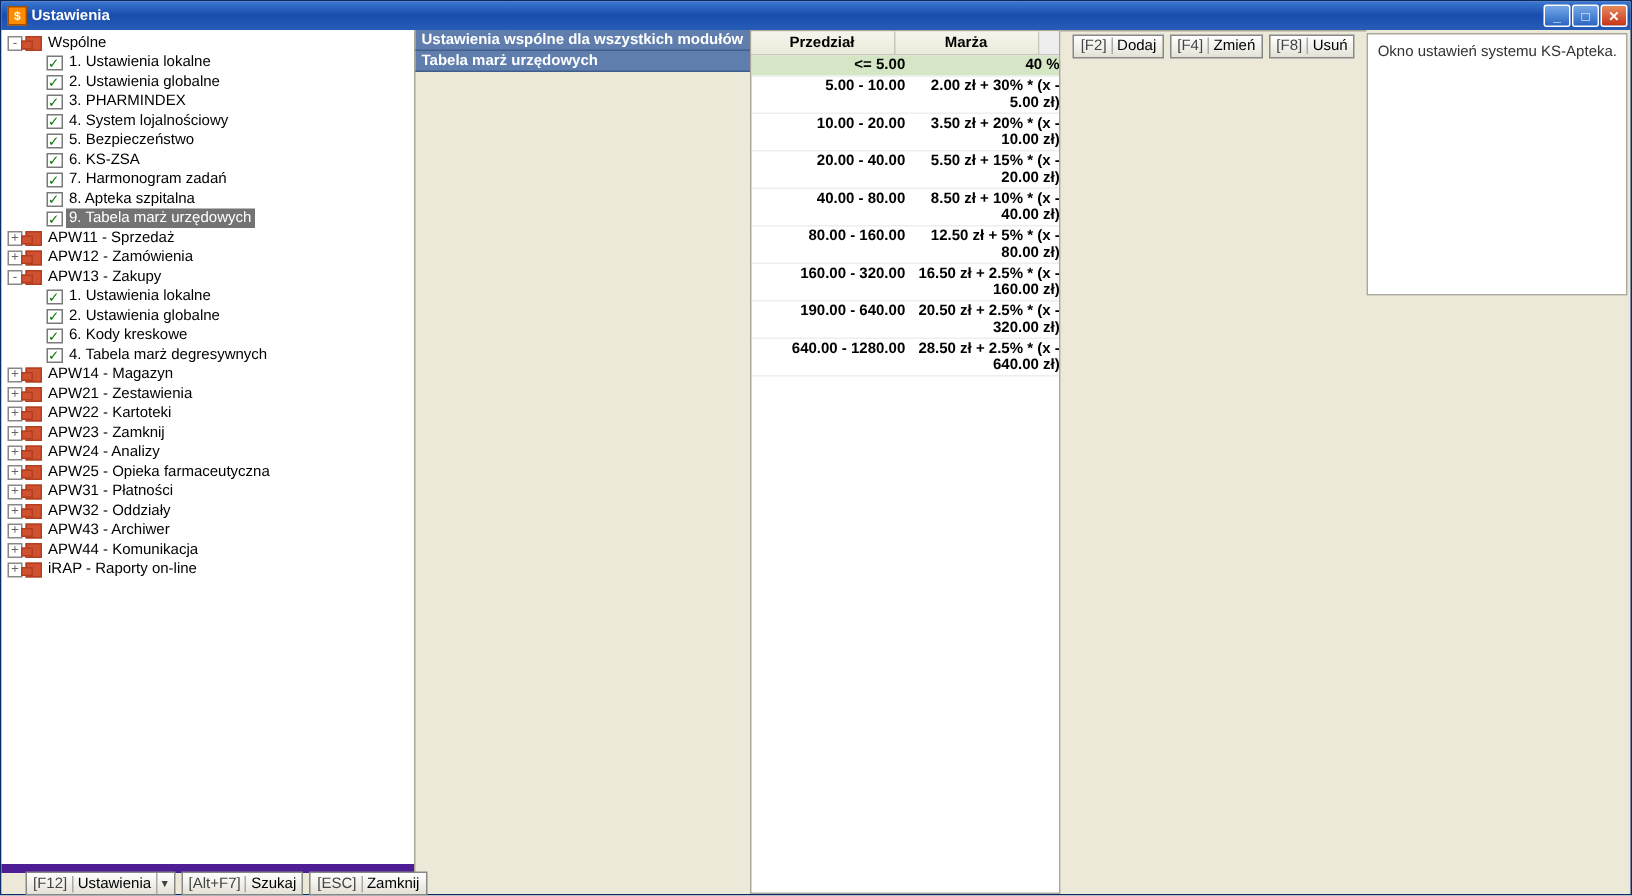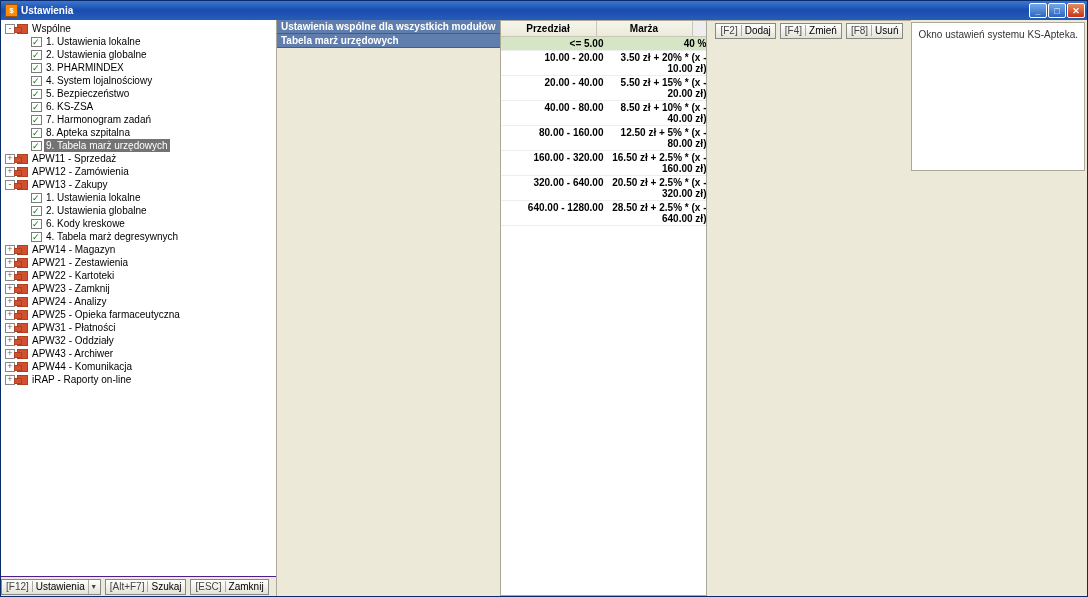--- a/index.html
+++ b/index.html
@@ -27,21 +27,21 @@
   .tw-space { width:10px; display:inline-block; }
   .indent { display:inline-block; height:1px; }
   .ic-opt { width:11px; height:10px; display:inline-block; margin:0 2px; border:1px solid #7a7a7a; background:#fff; position:relative;}
   .ic-opt::after { content:"✓"; color:#0a7a0a; position:absolute; top:-2px; left:0; font-size:9px;}
   .ic-app { width:11px; height:10px; display:inline-block; margin:0 2px; border:1px solid #b04020; background:#d05030; position:relative;}
   .ic-app::before{content:"";position:absolute;left:-4px;top:2px;width:6px;height:4px;background:#d05030;border:1px solid #b04020;}
   .tree-label { padding: 0 2px; }
   .selected { background: #737373; color: #fff; }
 
   
-  .tree-btnbar { height: 20px; border-top: 1px solid #4c1d95; background:#ece9d8; display:flex; align-items:center; padding:0 0; gap:4px;}
+  .tree-btnbar { height: 20px; border-top: 6px solid #4c1d95; background:#ece9d8; display:flex; align-items:center; padding:0 16px; gap:4px;}
   .f-btn { height:16px; border:1px solid #888; background:linear-gradient(#fff,#e4e2d6); padding:0 4px; display:inline-flex; align-items:center; cursor:pointer; font-size:10px;}
   .f-btn .key { border-right:1px solid #aaa; padding-right:3px; margin-right:3px; color:#444;}
   .drop { width:8px; height:14px; border-left:1px solid #aaa; margin-left:3px; display:inline-flex;align-items:center;justify-content:center;font-size:7px;color:#444;padding-left:3px;}
 
   
   .main-panel { flex:1; display:flex; flex-direction:row; min-width:0; }
   .header-bars { }
   .hbar { background:#5f7eae; color:#fff; font-weight:bold; padding:1px 4px; border-bottom:1px solid #415e8b; font-size:10px;}
   .table-area { flex:1; background:#fff; border:1px solid #aca899; margin:0 0 0 0; display:flex; flex-direction:column; min-height:0;}
   .thead { display:flex; background:linear-gradient(#f6f5ec,#eceadb); border-bottom:1px solid #c9c7b8; }
@@ -52,21 +52,21 @@
   .trow.sel { background:#d4e6c5; }
   .td { padding:1px 0; text-align:right; }
   .col1 { width:50%; }
   .col2 { width:50%; }
   .scroll-pad { width:15px; background:#eee;}
 
   
   .action-bar { height:20px; background:#ece9d8; border-top:1px solid #aca899; display:flex; align-items:center; gap:4px; padding:0 8px;}
 
   
-  .desc-box { height:149px; margin:2px 2px 2px 0; border:1px solid #aca899; background:#fff; padding:6px; color:#333; overflow:auto;}
+  .desc-box { height:175px; margin:2px 2px 2px 0; border:1px solid #aca899; background:#fff; padding:6px; color:#333; overflow:auto;}
 
   
   .tbody::-webkit-scrollbar { width:15px; }
   .tbody::-webkit-scrollbar-track { background:#f0eee3; border-left:1px solid #c9c7b8;}
   .tbody::-webkit-scrollbar-thumb { background:linear-gradient(#dcd9c8,#cfccba); border:1px solid #aca899;}
 </style>
 </head>
 <body>
 
 <div class="window">
@@ -281,41 +281,45 @@
           <div class="th col1">Przedział</div>
           <div class="th col2">Marża</div>
           <div class="scroll-pad"></div>
         </div>
         <div class="tbody" id="tbody">
             <div class="trow sel">
               <div class="td col1">&lt;= 5.00</div>
               <div class="td col2">40 %</div>
             </div>
             <div class="trow">
+              <div class="td col1">5.00 - 10.00</div>
+              <div class="td col2">2.00 zł + 30% * (x - 5.00 zł)</div>
+            </div>
+            <div class="trow">
               <div class="td col1">10.00 - 20.00</div>
               <div class="td col2">3.50 zł + 20% * (x - 10.00 zł)</div>
             </div>
             <div class="trow">
               <div class="td col1">20.00 - 40.00</div>
               <div class="td col2">5.50 zł + 15% * (x - 20.00 zł)</div>
             </div>
             <div class="trow">
               <div class="td col1">40.00 - 80.00</div>
               <div class="td col2">8.50 zł + 10% * (x - 40.00 zł)</div>
             </div>
             <div class="trow">
               <div class="td col1">80.00 - 160.00</div>
               <div class="td col2">12.50 zł + 5% * (x - 80.00 zł)</div>
             </div>
             <div class="trow">
               <div class="td col1">160.00 - 320.00</div>
               <div class="td col2">16.50 zł + 2.5% * (x - 160.00 zł)</div>
             </div>
             <div class="trow">
-              <div class="td col1">320.00 - 640.00</div>
+              <div class="td col1">190.00 - 640.00</div>
               <div class="td col2">20.50 zł + 2.5% * (x - 320.00 zł)</div>
             </div>
             <div class="trow">
               <div class="td col1">640.00 - 1280.00</div>
               <div class="td col2">28.50 zł + 2.5% * (x - 640.00 zł)</div>
             </div>
           </div>
       </div>
 
       <div class="action-bar">

